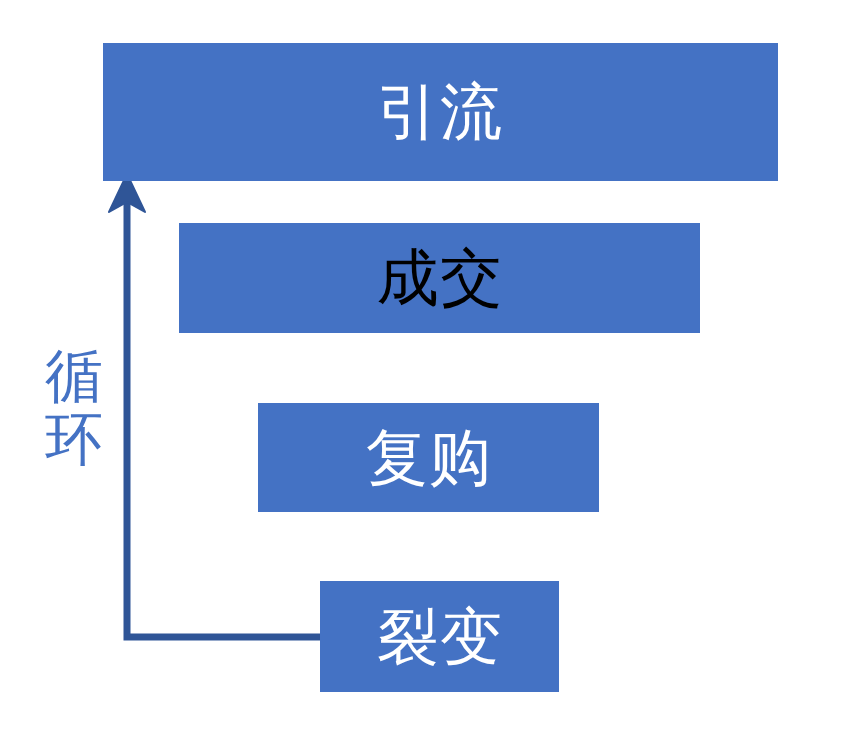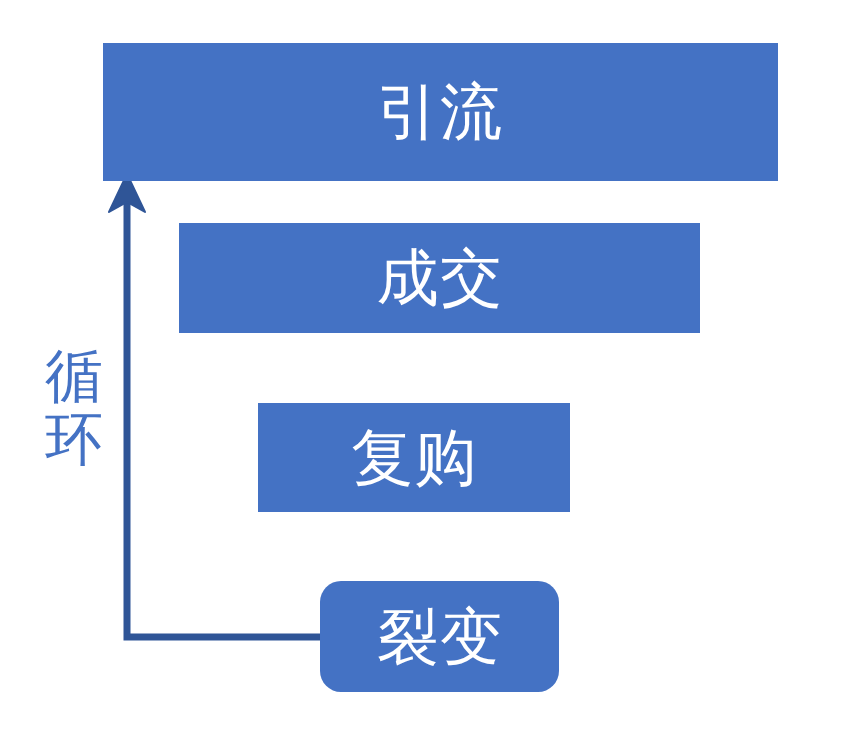--- a/index.html
+++ b/index.html
@@ -33,21 +33,21 @@
     line-height: 1;
     letter-spacing: 0.02em;
     white-space: nowrap;
     font-weight: 400;
     font-family: "DejaVu Sans", "Liberation Sans", sans-serif;
   }
   
   #bar-0 { left: 103px; top: 43px;  width: 675px; height: 112px; }
   #bar-1 { left: 179px; top: 223px; width: 521px; height: 110px; }
   #bar-2 { left: 258px; top: 403px; width: 363px; height: 109px; }
-  #bar-3 { left: 320px; top: 581px; width: 239px; height: 111px; border-radius: 21px; }
+  #bar-3 { left: 320px; top: 581px; width: 239px; height: 111px; }
 
   
   #bar-0 .bar-label { transform: translateX(-0.5px); }
   #bar-1 .bar-label { transform: translateX(0.5px); }
   #bar-2 .bar-label { transform: translateX(0.5px); }
   #bar-3 .bar-label { transform: translateX(0.5px); }
 
   
   #cycle-arrow {
     position: absolute;
@@ -90,24 +90,24 @@
   <div id="cycle-caption" style="color: rgb(68, 114, 196);">
     <span class="cap-char">循</span>
     <span class="cap-char">环</span>
   </div>
 
   <div class="bar" id="bar-0" style="background: rgb(68, 114, 196); left: 103px; top: 43px; width: 675px; height: 138px;">
     <span class="bar-label" style="color: rgb(255, 255, 255);">引流</span>
   </div>
 
   <div class="bar" id="bar-1" style="background: rgb(68, 114, 196); left: 179px; top: 223px; width: 521px; height: 110px;">
-    <span class="bar-label" style="color: #ffffff;">成交</span>
+    <span class="bar-label" style="color: #000000;">成交</span>
   </div>
 
-  <div class="bar" id="bar-2" style="background: rgb(68, 114, 196); left: 258px; top: 403px; width: 312px; height: 109px;">
+  <div class="bar" id="bar-2" style="background: rgb(68, 114, 196); left: 258px; top: 403px; width: 341px; height: 109px;">
     <span class="bar-label" style="color: rgb(255, 255, 255);">复购</span>
   </div>
 
   <div class="bar" id="bar-3" style="background: rgb(68, 114, 196); left: 320px; top: 581px; width: 239px; height: 111px;">
     <span class="bar-label" style="color: rgb(255, 255, 255);">裂变</span>
   </div>
 
 </div>
 
 </body></html>

